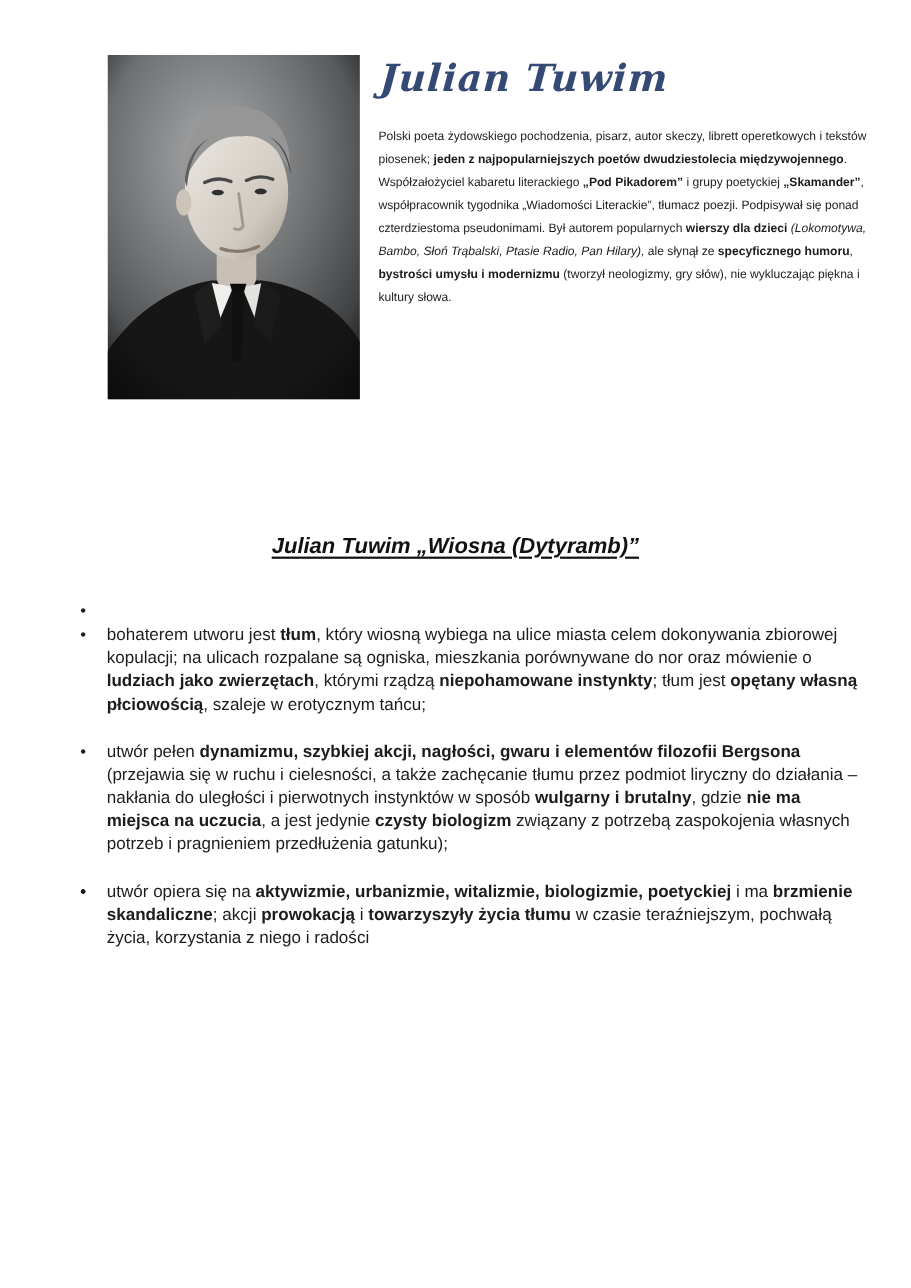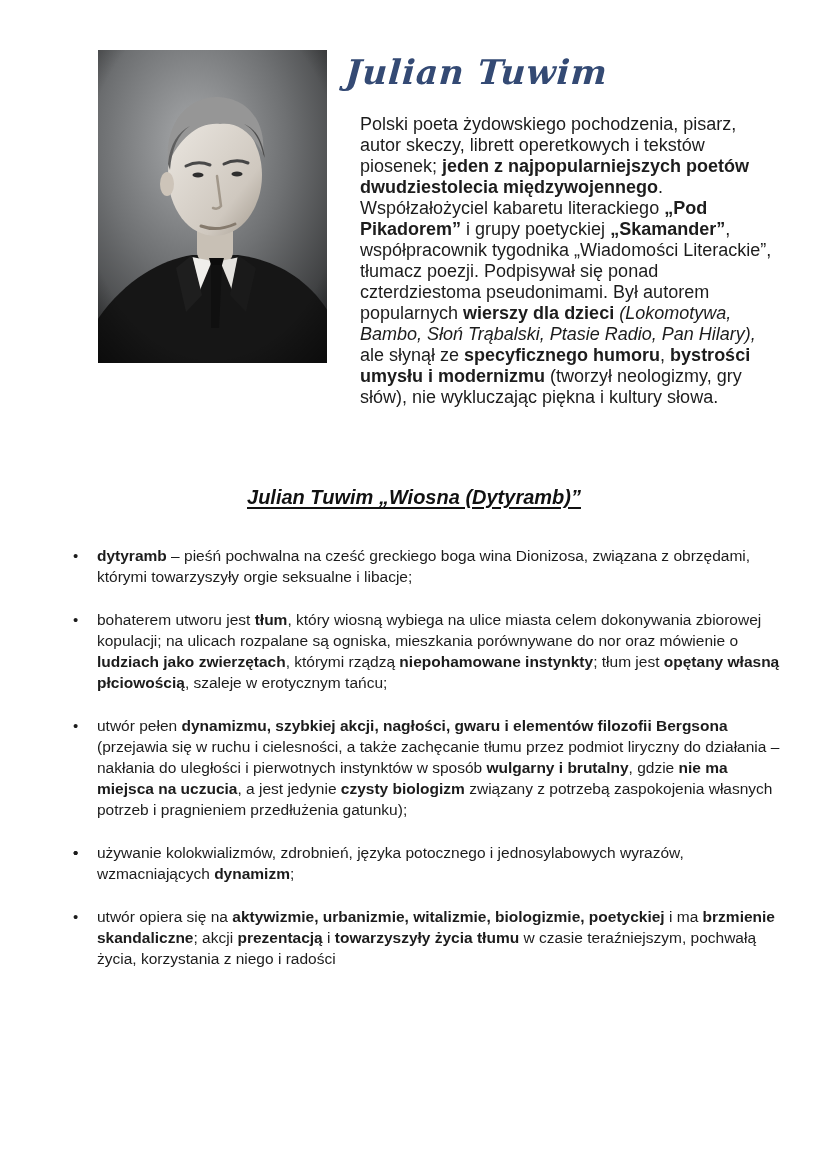--- a/index.html
+++ b/index.html
@@ -27,22 +27,22 @@
     font-style:italic;
     font-weight:600;
     font-size:34px;
     line-height:44px;
     letter-spacing:1px;
     margin:0 0 20px 0;
     transform:skewX(-4deg);
     transform-origin:left bottom;
   }
   .bio{
-    margin:16px;
-    font-size:18px;
+    margin:0;
+    font-size:11px;
     line-height:21px;
   }
   .bio b, .bullet-text b{font-weight:700;}
   
   .section-heading{
     position:absolute;top:486px;left:0;width:828px;
     text-align:center;
     font-size:20px;
     font-weight:700;
     font-style:italic;
@@ -140,36 +140,34 @@
       <h1 class="script-title" style="color:#344a74;">Julian Tuwim</h1>
       <p class="bio"><span>Polski poeta żydowskiego pochodzenia, pisarz, autor skeczy, librett operetkowych i tekstów piosenek; </span><b>jeden z najpopularniejszych poetów dwudziestolecia międzywojennego</b><span>. Współzałożyciel kabaretu literackiego </span><b>„Pod Pikadorem”</b><span> i grupy poetyckiej </span><b>„Skamander”</b><span>, współpracownik tygodnika „Wiadomości Literackie”, tłumacz poezji. Podpisywał się ponad czterdziestoma pseudonimami. Był autorem popularnych </span><b>wierszy dla dzieci</b><span> </span><span style="font-style: italic;">(Lokomotywa, Bambo, Słoń Trąbalski, Ptasie Radio, Pan Hilary),</span><span> ale słynął ze </span><b>specyficznego humoru</b><span>, </span><b>bystrości umysłu i modernizmu</b><span> (tworzył neologizmy, gry słów), nie wykluczając piękna i kultury słowa.</span></p>
     </div>
   </div>
 
   <h2 class="section-heading">Julian Tuwim „Wiosna (Dytyramb)”</h2>
 
   <ul class="bullet-list">
     <li class="bullet-item">
       <span class="bullet-marker">•</span>
-      <span class="bullet-text"><b>dytyramb</b><span> – pieśń pochwalna na cześć greckiego boga wina Dionizosa, związana z obrzędami, którymi towarzyszyły orgie seksualne i libacje;</span></span>
     </li>
     <li class="bullet-item">
       <span class="bullet-marker">•</span>
       <span class="bullet-text"><span>bohaterem utworu jest </span><b>tłum</b><span>, który wiosną wybiega na ulice miasta celem dokonywania zbiorowej kopulacji; na ulicach rozpalane są ogniska, mieszkania porównywane do nor oraz mówienie o </span><b>ludziach jako zwierzętach</b><span>, którymi rządzą </span><b>niepohamowane instynkty</b><span>; tłum jest </span><b>opętany własną płciowością</b><span>, szaleje w erotycznym tańcu;</span></span>
     </li>
     <li class="bullet-item">
       <span class="bullet-marker">•</span>
       <span class="bullet-text"><span>utwór pełen </span><b>dynamizmu, szybkiej akcji, nagłości, gwaru i elementów filozofii Bergsona</b><span> (przejawia się w ruchu i cielesności, a także zachęcanie tłumu przez podmiot liryczny do działania – nakłania do uległości i pierwotnych instynktów w sposób </span><b>wulgarny i brutalny</b><span>, gdzie </span><b>nie ma miejsca na uczucia</b><span>, a jest jedynie </span><b>czysty biologizm</b><span> związany z potrzebą zaspokojenia własnych potrzeb i pragnieniem przedłużenia gatunku);</span></span>
     </li>
     <li class="bullet-item">
       <span class="bullet-marker">•</span>
     </li>
     <li class="bullet-item">
       <span class="bullet-marker">•</span>
-      <span class="bullet-text"><span>używanie kolokwializmów, zdrobnień, języka potocznego i jednosylabowych wyrazów, wzmacniających </span><b>dynamizm</b><span>;</span></span>
     </li>
     <li class="bullet-item">
       <span class="bullet-marker">•</span>
-      <span class="bullet-text"><span>utwór opiera się na </span><b>aktywizmie, urbanizmie, witalizmie, biologizmie, poetyckiej</b><span> i ma </span><b>brzmienie skandaliczne</b><span>; akcji </span><b>prezentacją</b><span> i </span><b>towarzyszyły życia tłumu</b><span> w czasie teraźniejszym, pochwałą życia, korzystania z niego i radości</span></span>
+      <span class="bullet-text"><span>utwór opiera się na </span><b>aktywizmie, urbanizmie, witalizmie, biologizmie, poetyckiej</b><span> i ma </span><b>brzmienie skandaliczne</b><span>; akcji </span><b>prowokacją</b><span> i </span><b>towarzyszyły życia tłumu</b><span> w czasie teraźniejszym, pochwałą życia, korzystania z niego i radości</span></span>
     </li>
   </ul>
 
 </div>
 
 </body></html>

